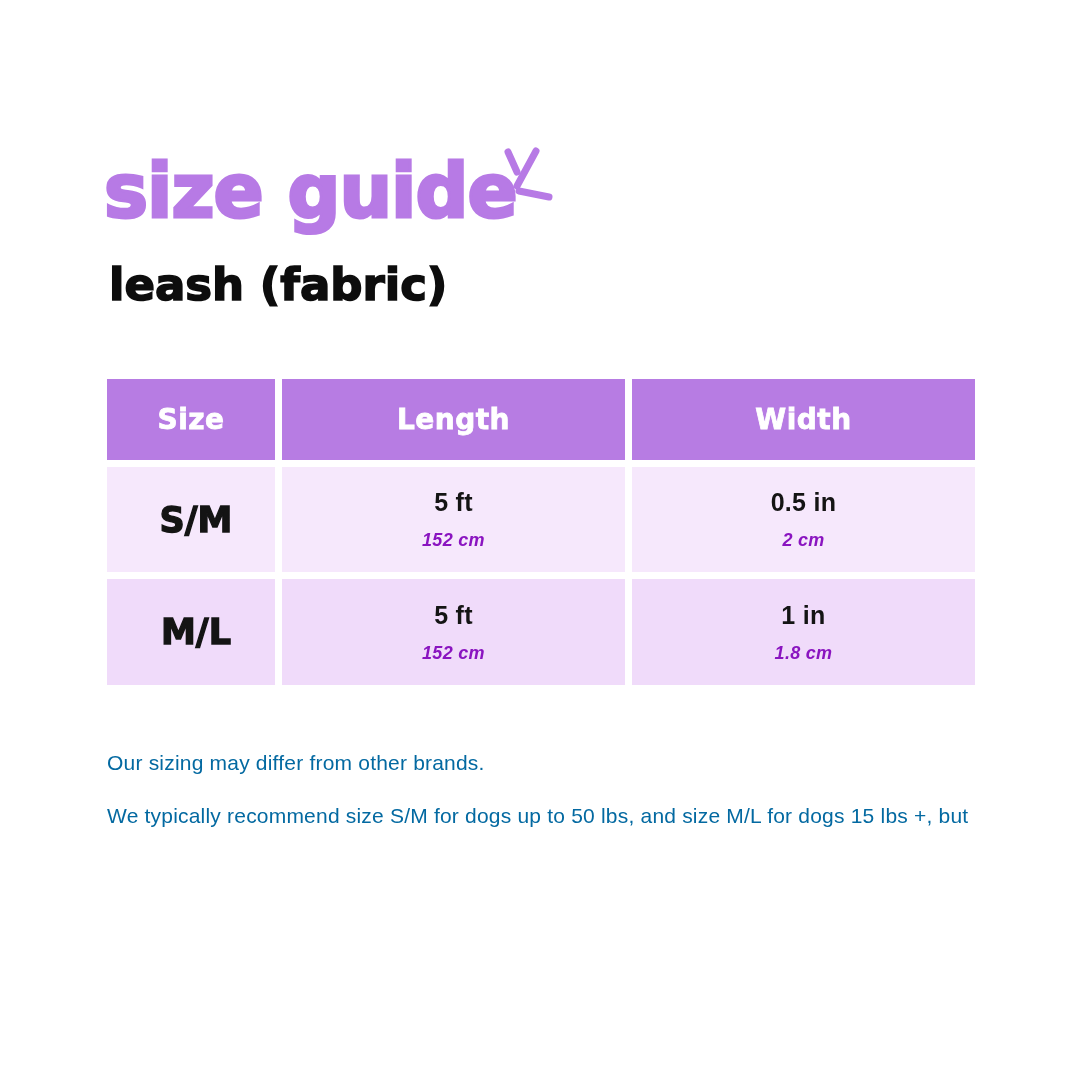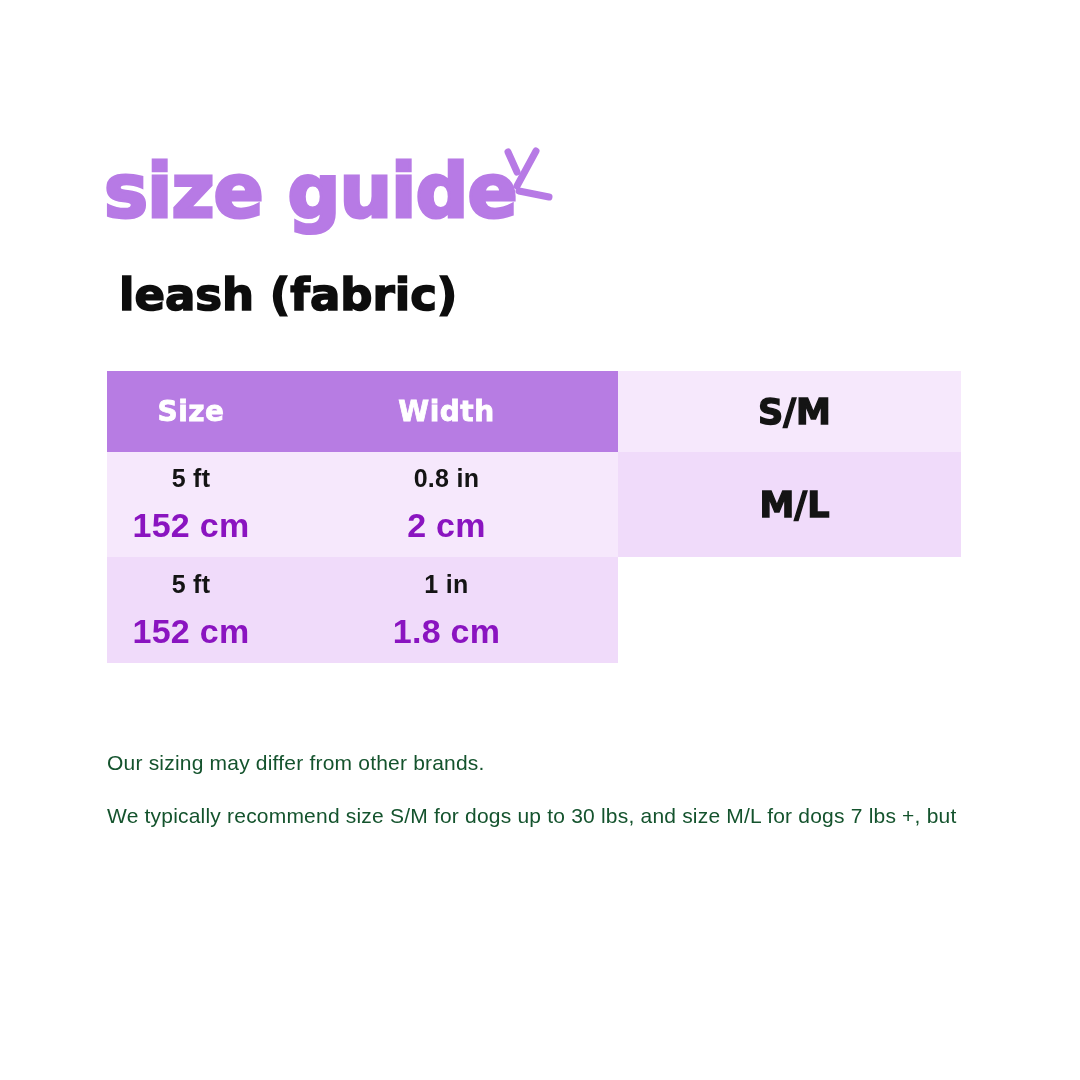--- a/index.html
+++ b/index.html
@@ -9,31 +9,32 @@
   }
   
   .page-title{
     position:absolute;left:104px;top:154px;margin:0;
     font-size:74px;font-weight:bold;color:#b77ae5;
     letter-spacing:-1px;-webkit-text-stroke:3px #b77ae5;
     font-family:"DejaVu Sans",sans-serif;line-height:1;
   }
   .sparkle{position:absolute;left:496px;top:142px;}
   .page-subtitle{
-    position:absolute;left:105px;top:258px;margin:14px;
+    position:absolute;left:105px;top:258px;margin:4px;
     font-size:45px;font-weight:bold;color:#0d0d0d;
     -webkit-text-stroke:1.6px #0d0d0d;
     font-family:"DejaVu Sans",sans-serif;line-height:1;
   }
   
   .size-table{
-    position:absolute;left:107px;top:371px;
+    position:absolute;left:107px;top:379px;
     display:grid;
     grid-template-columns:168px 343px 343px;
     grid-template-rows:81px 105px 106px;
+    gap:7px;
   }
   .th{
     background:#b77ce3;color:#ffffff;
     display:flex;align-items:center;justify-content:center;
     font-size:28px;font-weight:bold;letter-spacing:0.5px;
     -webkit-text-stroke:0.8px #ffffff;
     font-family:"DejaVu Sans",sans-serif;
   }
   .td{
     display:flex;flex-direction:column;align-items:center;justify-content:center;
@@ -41,25 +42,25 @@
   }
   .row-a{background:#f6e8fc;}
   .row-b{background:#f0dbfa;}
   .size-label{
     font-size:35px;font-weight:bold;color:#141414;
     -webkit-text-stroke:1.4px #141414;
     font-family:"DejaVu Sans",sans-serif;
     margin-left:10px;
   }
   .imperial{font-size:25px;font-weight:600;color:#141414;letter-spacing:0.3px;text-align:right;}
-  .metric{font-size:34px;font-weight:bold;color:#8a14c0;letter-spacing:0.3px;}
+  .metric{font-size:18px;font-weight:bold;color:#8a14c0;letter-spacing:0.3px;font-style:italic;}
   
   .notes{
     position:absolute;left:107px;top:749px;
-    font-size:21px;line-height:27px;color:#14532d;letter-spacing:0.2px;
+    font-size:21px;line-height:27px;color:#0369a1;letter-spacing:0.2px;
   }
   .notes p{margin:0 0 26px 0;}
   .note-line{white-space:nowrap;}
 </style>
 </head>
 <body>
 
 <div class="canvas">
 
   <h1 class="page-title">size guide</h1>
@@ -68,31 +69,32 @@
     <line x1="12" y1="10" x2="21" y2="30" stroke="#b77ae5" stroke-width="7" stroke-linecap="round"></line>
     <line x1="40" y1="9" x2="21" y2="44" stroke="#b77ae5" stroke-width="7" stroke-linecap="round"></line>
     <line x1="23" y1="49" x2="53" y2="55" stroke="#b77ae5" stroke-width="7" stroke-linecap="round"></line>
   </svg>
 
   <h2 class="page-subtitle">leash (fabric)</h2>
 
   <div class="size-table">
 
     <div class="th">Size</div>
+    <div class="th">Length</div>
     <div class="th">Width</div>
 
     <div class="td row-a">
       <span class="size-label">S/M</span>
     </div>
     <div class="td row-a">
       <span class="imperial">5 ft</span>
       <span class="metric">152 cm</span>
     </div>
     <div class="td row-a">
-      <span class="imperial">0.8 in</span>
+      <span class="imperial">0.5 in</span>
       <span class="metric">2 cm</span>
     </div>
 
     <div class="td row-b">
       <span class="size-label">M/L</span>
     </div>
     <div class="td row-b">
       <span class="imperial">5 ft</span>
       <span class="metric">152 cm</span>
     </div>
@@ -102,17 +104,17 @@
     </div>
   </div>
 
   <div class="notes">
     <p>
       <span class="note-line">Our sizing may differ from other brands.</span>
     </p>
     <p>
     </p>
     <p>
-      <span class="note-line" style="display:block">We typically recommend size S/M for dogs up to 30 lbs, and size M/L for dogs 7 lbs +, but</span>
+      <span class="note-line" style="display:block">We typically recommend size S/M for dogs up to 50 lbs, and size M/L for dogs 15 lbs +, but</span>
     </p>
   </div>
 
 </div>
 
 </body></html>

